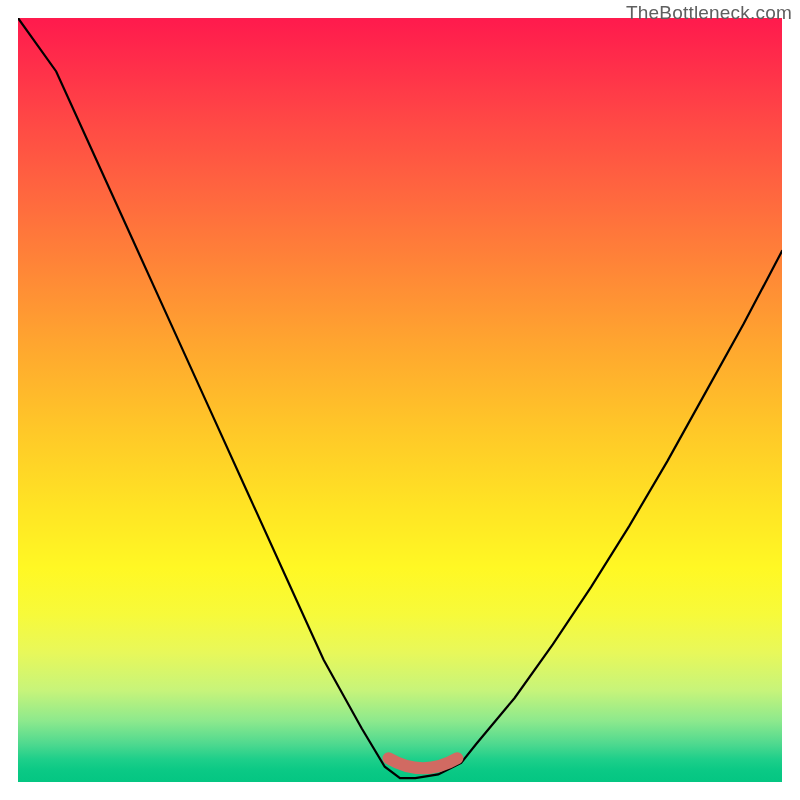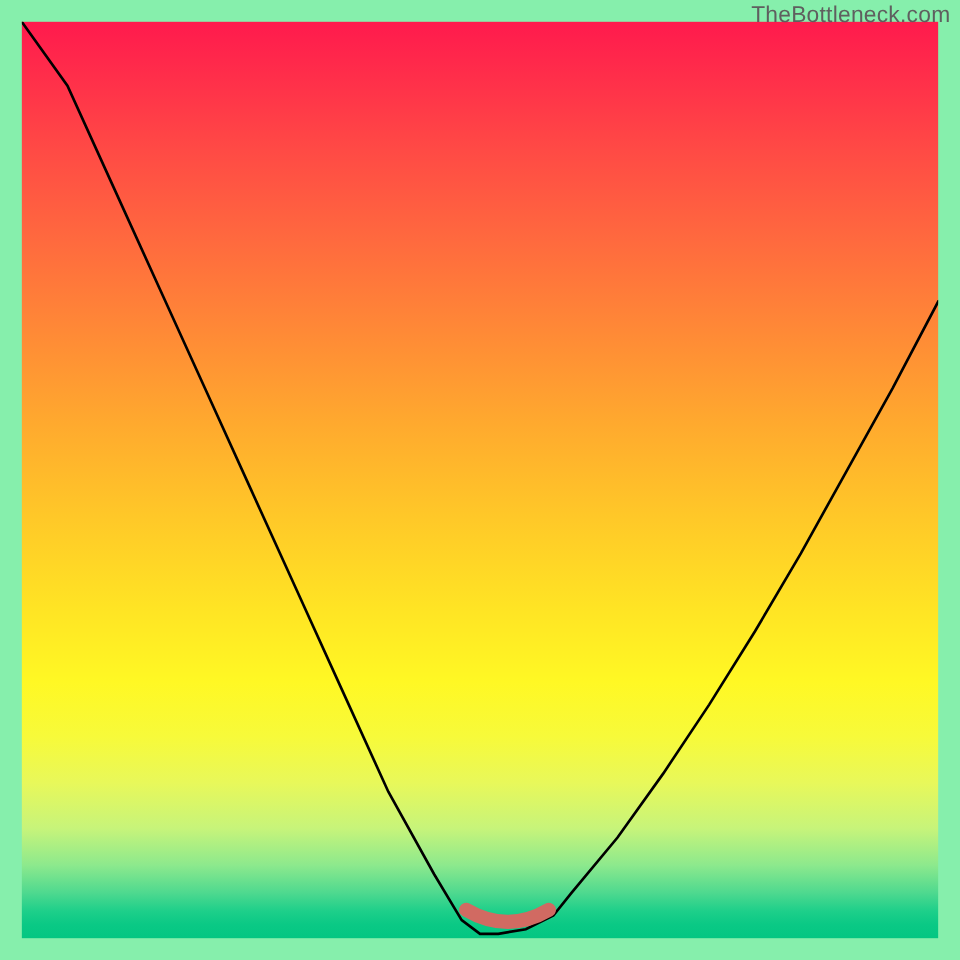--- a/index.html
+++ b/index.html
@@ -8,21 +8,21 @@
     width: 800px;
     height: 800px;
     background: #000;
     overflow: hidden;
     font-family: Arial, Helvetica, sans-serif;
   }
   .frame {
     position: relative;
     width: 800px;
     height: 800px;
-    background: #86efac;
+    background: #ffffff;
   }
   .plot {
     position: absolute;
     left: 18px;
     top: 18px;
     width: 764px;
     height: 764px;
     overflow: hidden;
   }
   .gradient {

